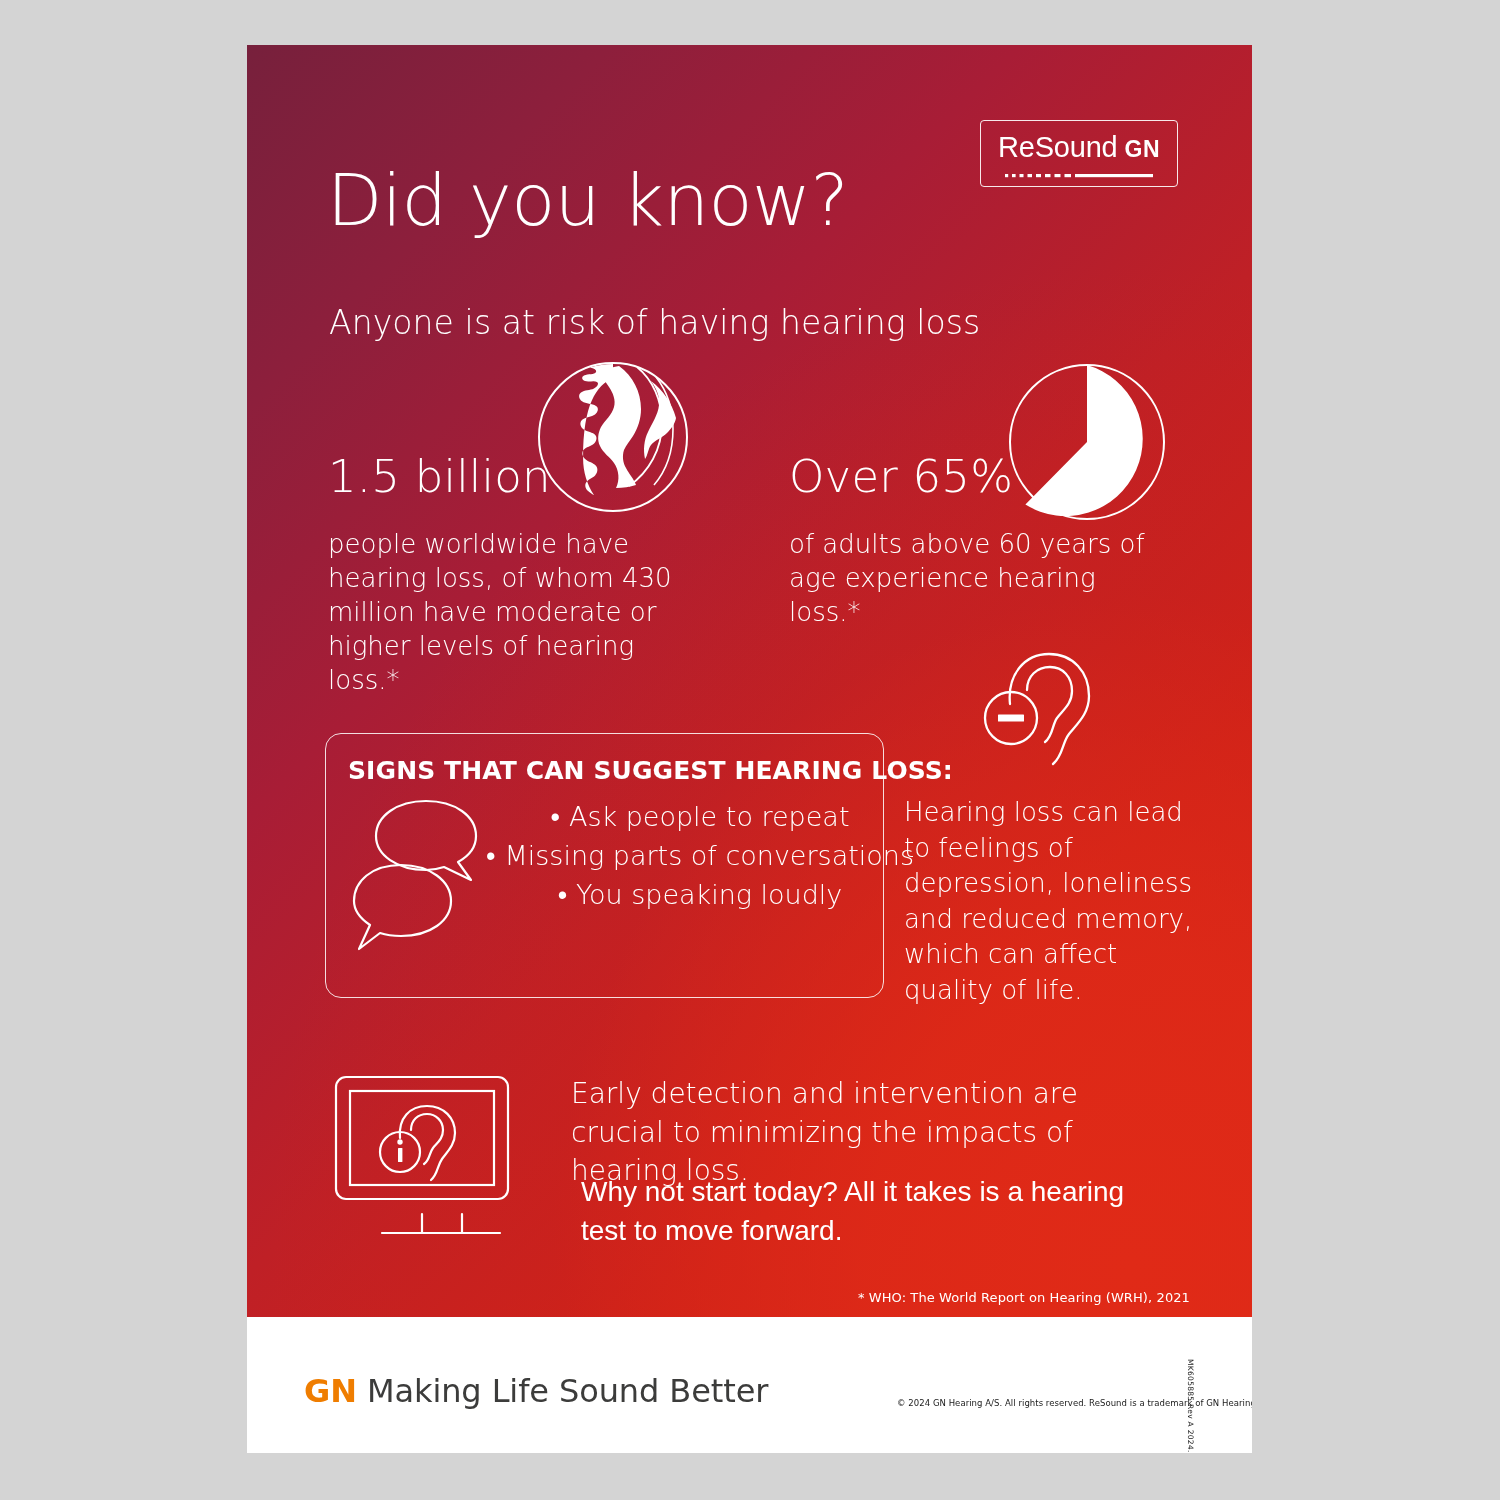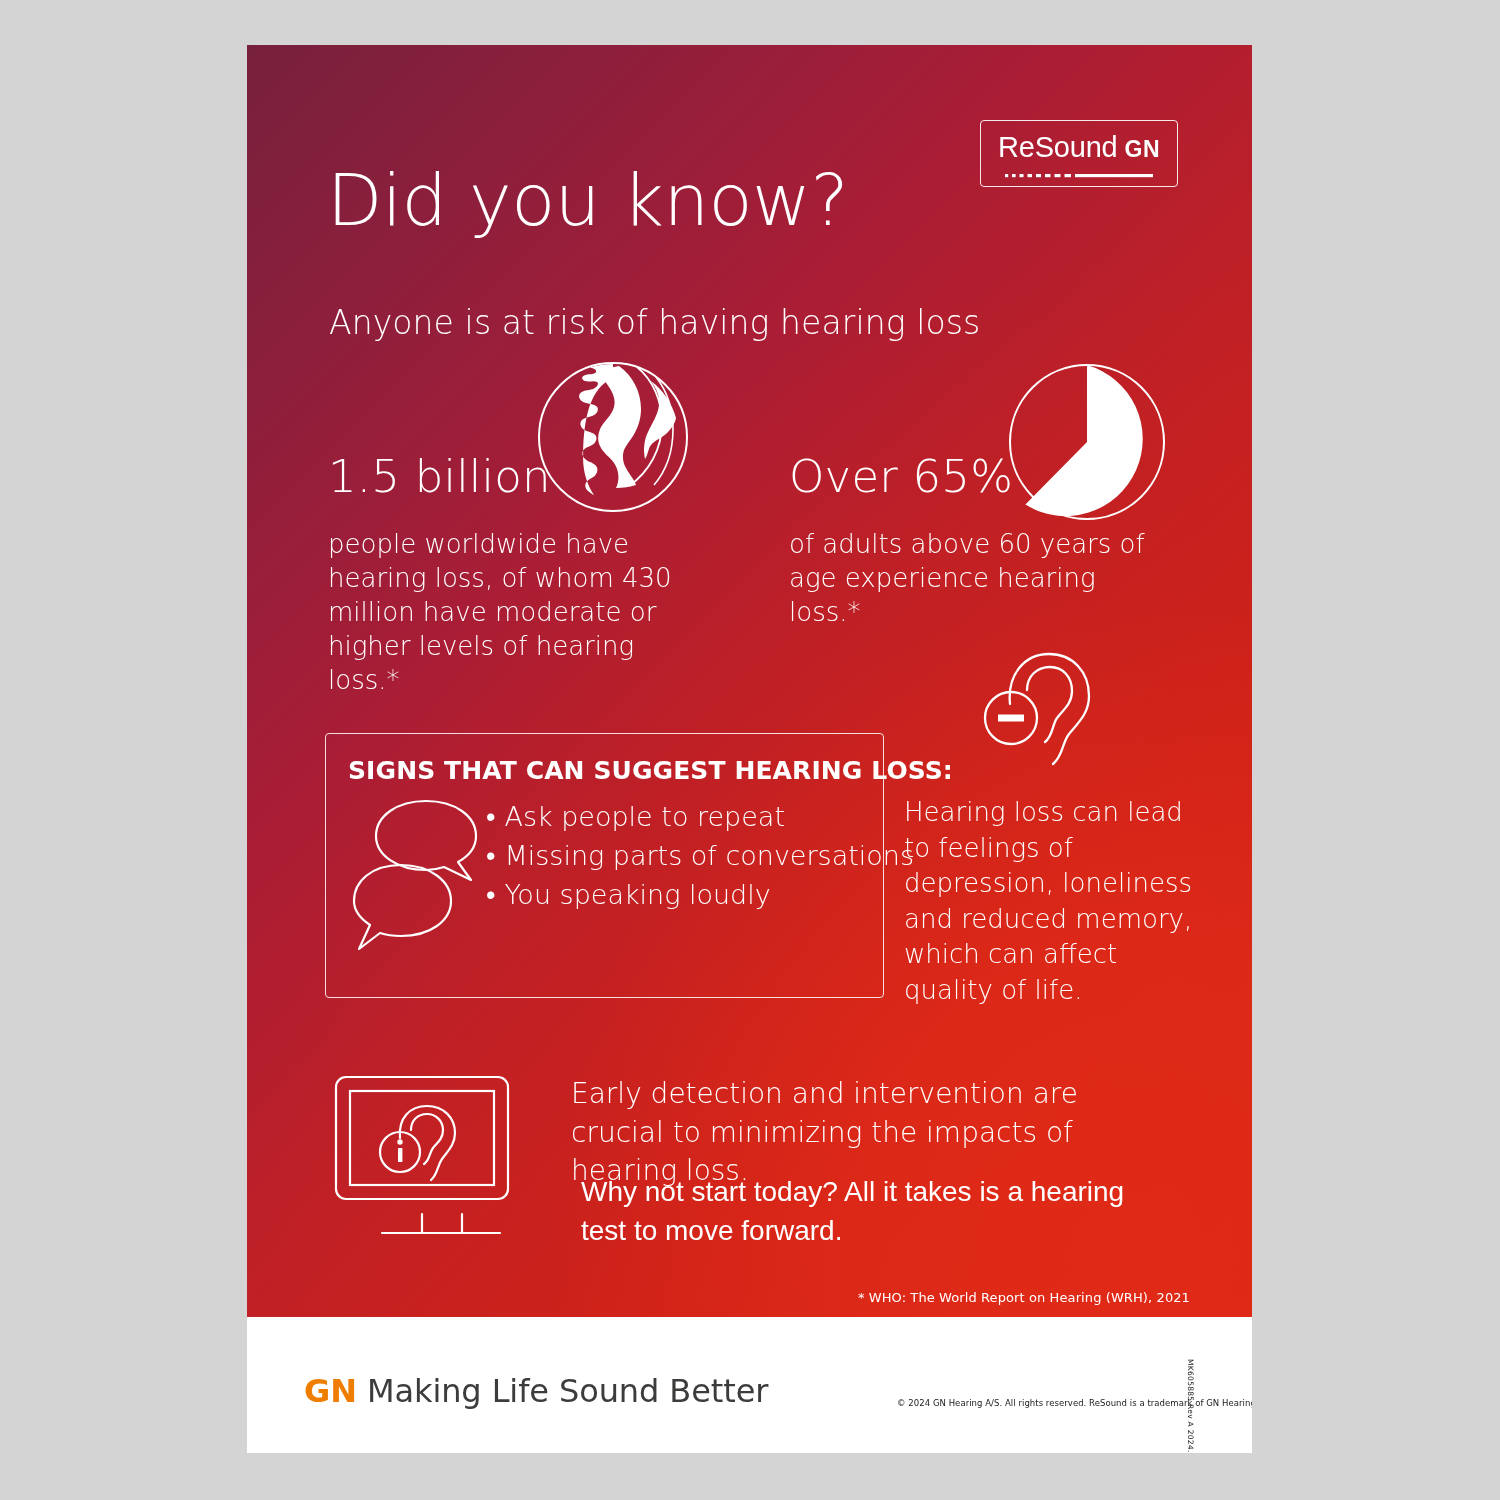--- a/index.html
+++ b/index.html
@@ -63,35 +63,35 @@
   #stat-left-num{position:absolute;left:81px;top:405px;}
   #stat-left-body{position:absolute;left:81px;top:482px;width:370px;}
   #globe{position:absolute;left:286px;top:312px;width:160px;height:160px;}
   #stat-right-num{position:absolute;left:542px;top:405px;}
   #stat-right-body{position:absolute;left:542px;top:482px;width:380px;}
   #pie{position:absolute;left:758px;top:315px;width:164px;height:164px;}
 
   
   .signs-box{
     position:absolute;left:78px;top:688px;width:557px;height:263px;
-    border:1.6px solid rgba(255,255,255,.85);border-radius:4px;
+    border:1.6px solid rgba(255,255,255,.85);border-radius:16px;
   }
   .signs-title{
     position:absolute;left:22px;top:22px;
     color:#fff;font-size:25px;font-weight:700;letter-spacing:.1px;
     font-family:"DejaVu Sans","Liberation Sans",sans-serif;white-space:nowrap;
   }
   .bubbles{position:absolute;left:22px;top:63px;width:140px;height:160px;}
   .signs-list{
     position:absolute;left:160px;top:64px;
     list-style:none;margin:0;padding:0;
   }
   .signs-list li{
     color:#fff;font-size:27px;font-weight:300;line-height:1.44;
-    font-family:"DejaVu Sans","Liberation Sans",sans-serif;white-space:nowrap;
+    font-family:"DejaVu Sans","Liberation Sans",sans-serif;white-space:nowrap;text-align:center;
   }
   .signs-list li::before{content:"\2022";margin-right:9px;}
 
   
   #ear-icon{position:absolute;left:730px;top:601px;width:126px;height:126px;}
   #depression-text{
     position:absolute;left:657px;top:750px;width:300px;
     color:#fff;font-size:26px;font-weight:300;line-height:1.37;
     font-family:"DejaVu Sans","Liberation Sans",sans-serif;
   }

